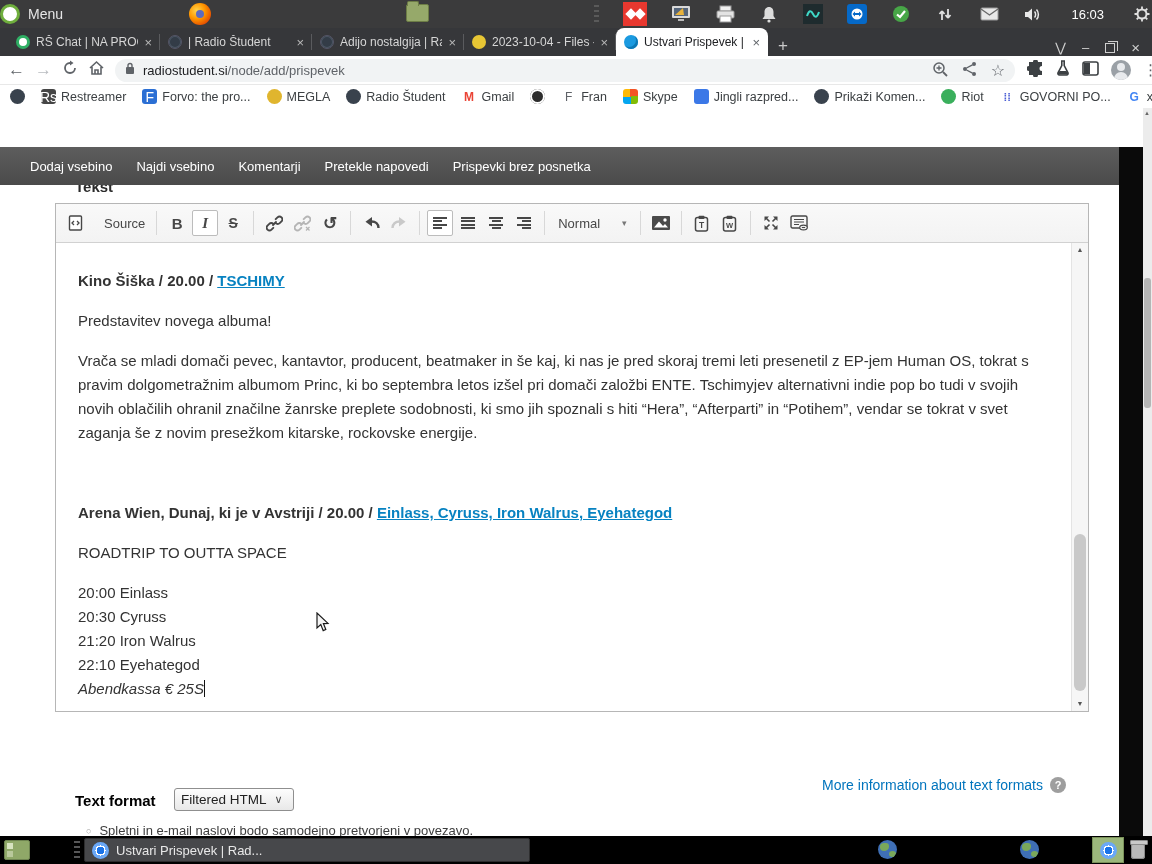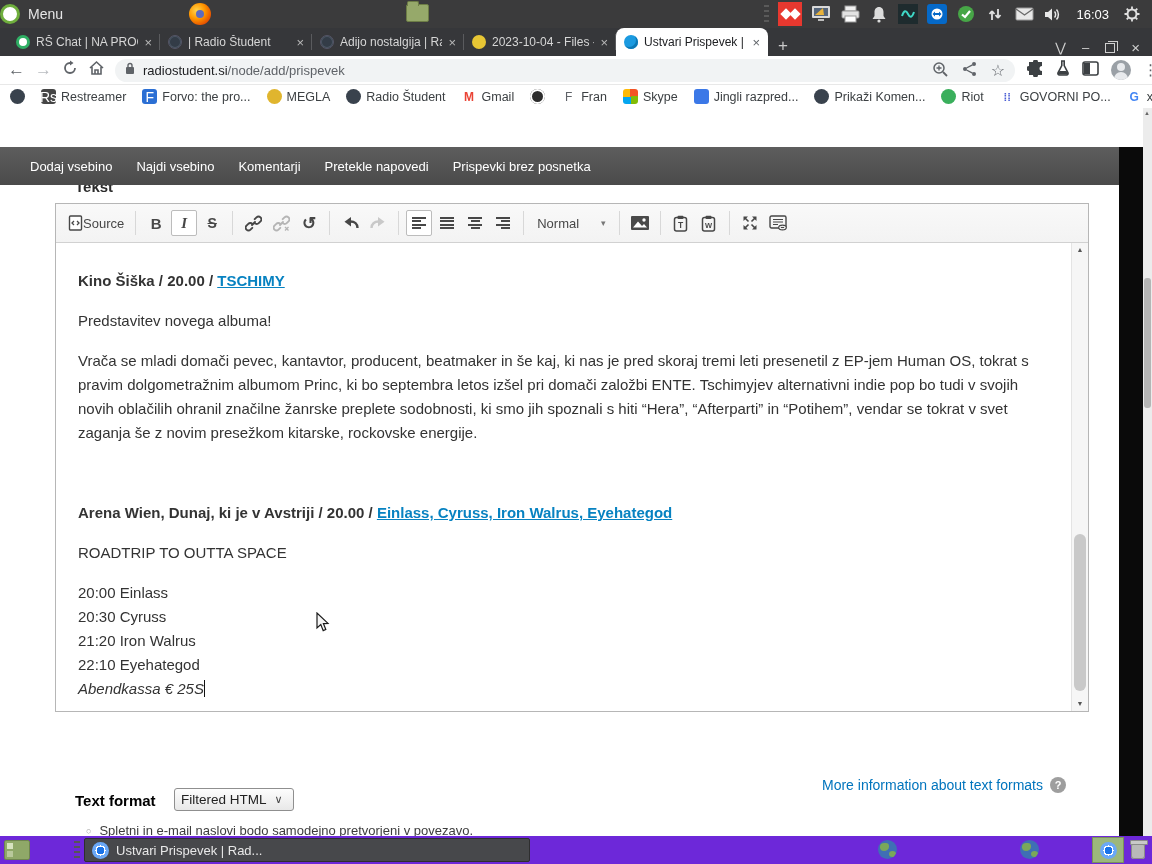--- a/index.html
+++ b/index.html
@@ -7,21 +7,21 @@
   .screen{position:relative;width:1152px;height:864px;overflow:hidden;background:#fff;}
 
   
   .top-panel{position:absolute;top:0;left:0;width:1152px;height:28px;background:#3b3b3c;display:flex;align-items:center;color:#e6e6e6;font-size:14px;}
   .tp-left{display:flex;align-items:center;gap:8px;flex:0 0 auto;}
   .menu-circle{width:20px;height:20px;border-radius:50%;background:#fff;border:3px solid #6fae3d;}
   .ff-icon{width:22px;height:22px;margin-left:118px;border-radius:50%;background:radial-gradient(circle at 35% 35%,#ffd54f 0%,#ff9800 40%,#e65100 75%,#b71c1c 100%);position:relative;}
   .ff-icon:after{content:"";position:absolute;left:7px;top:7px;width:8px;height:8px;border-radius:50%;background:#5c6bc0;}
   .folder-icon{position:absolute;left:406px;top:4px;width:23px;height:18px;background:#96a96a;border:1px solid #6d7d46;border-radius:2px;}
   .folder-icon:before{content:"";position:absolute;top:-4px;left:0;width:10px;height:4px;background:#96a96a;border:1px solid #6d7d46;border-bottom:none;border-radius:2px 2px 0 0;}
-  .tp-right{margin-left:auto;display:flex;align-items:center;gap:9px;padding-right:10px;text-align:right;}
+  .tp-right{margin-left:auto;display:flex;align-items:center;gap:24px;text-align:right;}
   .tp-ico{width:20px;height:20px;display:flex;align-items:center;justify-content:center;}
   .grip{width:5px;height:18px;background:repeating-linear-gradient(#5a5a5a 0 2px,transparent 2px 5px);}
   .badge-red{width:24px;height:24px;background:#e8382f;display:flex;align-items:center;justify-content:center;gap:1px;}
   .badge-red b{width:8px;height:8px;background:#fff;transform:rotate(45deg);display:block;}
   .clock{font-size:13px;color:#fff;padding:0 4px;}
 
   
   .tabbar{position:absolute;top:28px;left:0;width:1152px;height:28px;background:#36373a;display:flex;align-items:flex-end;}
   .tab{position:relative;height:28px;display:flex;align-items:center;gap:6px;padding:0 8px;width:152px;color:#d6d6d6;font-size:12px;flex:0 0 auto;}
   .tab .t-title{white-space:nowrap;overflow:hidden;flex:1;}
@@ -82,21 +82,21 @@
 
   .page{position:absolute;top:77px;left:0;width:1119px;height:651px;background:#fff;overflow:hidden;}
   .field-label{position:absolute;top:-7px;left:75px;font-size:15px;font-weight:bold;color:#2b2b2b;}
 
   
   .editor{position:absolute;top:18px;left:55px;width:1034px;border:1px solid #b6b6b6;background:#fff;}
   .ck-toolbar{height:39px;background:linear-gradient(#f9f9f9,#f3f3f3);border-bottom:1px solid #d1d1d1;display:flex;align-items:center;padding:0 8px;gap:2px;}
   .tb-btn{height:26px;min-width:26px;display:flex;align-items:center;justify-content:center;color:#474747;font-size:14px;border:1px solid transparent;border-radius:2px;padding:0 3px;}
   .tb-btn.active{border-color:#bcbcbc;background:#fff;}
   .tb-btn.dis{color:#b5b5b5;}
-  .tb-src{gap:0;font-size:13px;color:#474747;}
+  .tb-src{gap:21px;font-size:13px;color:#474747;}
   .sep{width:1px;height:24px;background:#d8d8d8;margin:0 5px;flex:0 0 auto;}
   .b-bold{font-weight:bold;font-size:15px;}
   .b-italic{font-style:italic;font-weight:bold;font-family:"Liberation Serif",serif;font-size:15px;}
   .b-strike{font-weight:bold;text-decoration:line-through;font-size:14px;}
   .al{width:14px;height:12px;display:flex;flex-direction:column;justify-content:space-between;}
   .al i{display:block;height:2px;background:#474747;}
   .al.c i{margin:0 auto;}
   .al.r i{margin-left:auto;}
   .styles-combo{display:flex;align-items:center;gap:22px;padding:0 6px;color:#474747;font-size:13px;}
   .hist-glyph{font-size:17px;font-weight:bold;}
@@ -116,21 +116,21 @@
 
   
   .format-label{position:absolute;top:607px;left:75px;font-size:15px;font-weight:bold;color:#000;}
   .format-select{position:absolute;top:603px;left:174px;height:23px;min-width:120px;border:1px solid #8f8f8f;border-radius:3px;background:linear-gradient(#fdfdfd,#e8e8e8);display:flex;align-items:center;gap:8px;padding:0 6px;font-size:13.5px;color:#222;}
   .more-info{position:absolute;top:592px;right:53px;display:flex;align-items:center;gap:7px;font-size:14px;color:#0074bd;}
   .help-circ{width:16px;height:16px;border-radius:50%;background:#9e9e9e;color:#fff;font-size:11px;font-weight:bold;display:flex;align-items:center;justify-content:center;}
   .tip-line{position:absolute;top:638px;left:86px;display:flex;align-items:center;gap:8px;font-size:13px;color:#3d3d3d;}
   .tip-bullet{color:#9e9e9e;font-size:9px;}
 
   
-  .taskbar{position:absolute;bottom:0;left:0;width:1152px;height:28px;background:#6d28d9;display:flex;align-items:center;}
+  .taskbar{position:absolute;bottom:0;left:0;width:1152px;height:28px;background:#000000;display:flex;align-items:center;}
   .pager{width:26px;height:20px;margin-left:4px;background:#8fa868;border:1px solid #6e8450;border-radius:2px;position:relative;}
   .pager:before{content:"";position:absolute;left:2px;top:2px;width:6px;height:6px;background:#d7e3c0;}
   .pager:after{content:"";position:absolute;left:2px;top:10px;width:6px;height:6px;background:#b9c99b;}
   .tb-grip{width:6px;height:18px;margin-left:44px;background:repeating-linear-gradient(#565657 0 2px,transparent 2px 5px);}
   .task-btn{margin-left:4px;width:446px;height:24px;background:#47484b;border:1px solid #2e2e2f;border-radius:2px;display:flex;align-items:center;gap:7px;padding:0 7px;color:#e8e8e8;font-size:13px;}
   .chromium{width:17px;height:17px;border-radius:50%;background:radial-gradient(circle,#1a73e8 0 30%,#fff 30% 42%,#6aa8f7 42%);flex:0 0 auto;}
   .globe-task{position:absolute;width:19px;height:19px;border-radius:50%;background:#3f6fb5;overflow:hidden;top:4px;}
   .globe-task:before{content:"";position:absolute;left:2px;top:3px;width:9px;height:8px;border-radius:50% 40% 60% 50%;background:#7aa85a;}
   .globe-task:after{content:"";position:absolute;right:1px;bottom:2px;width:7px;height:6px;border-radius:50%;background:#7aa85a;}
   .tray-active{position:absolute;left:1092px;top:1px;width:32px;height:26px;background:#9cb77c;border:1px solid #7a9159;display:flex;align-items:center;justify-content:center;}

